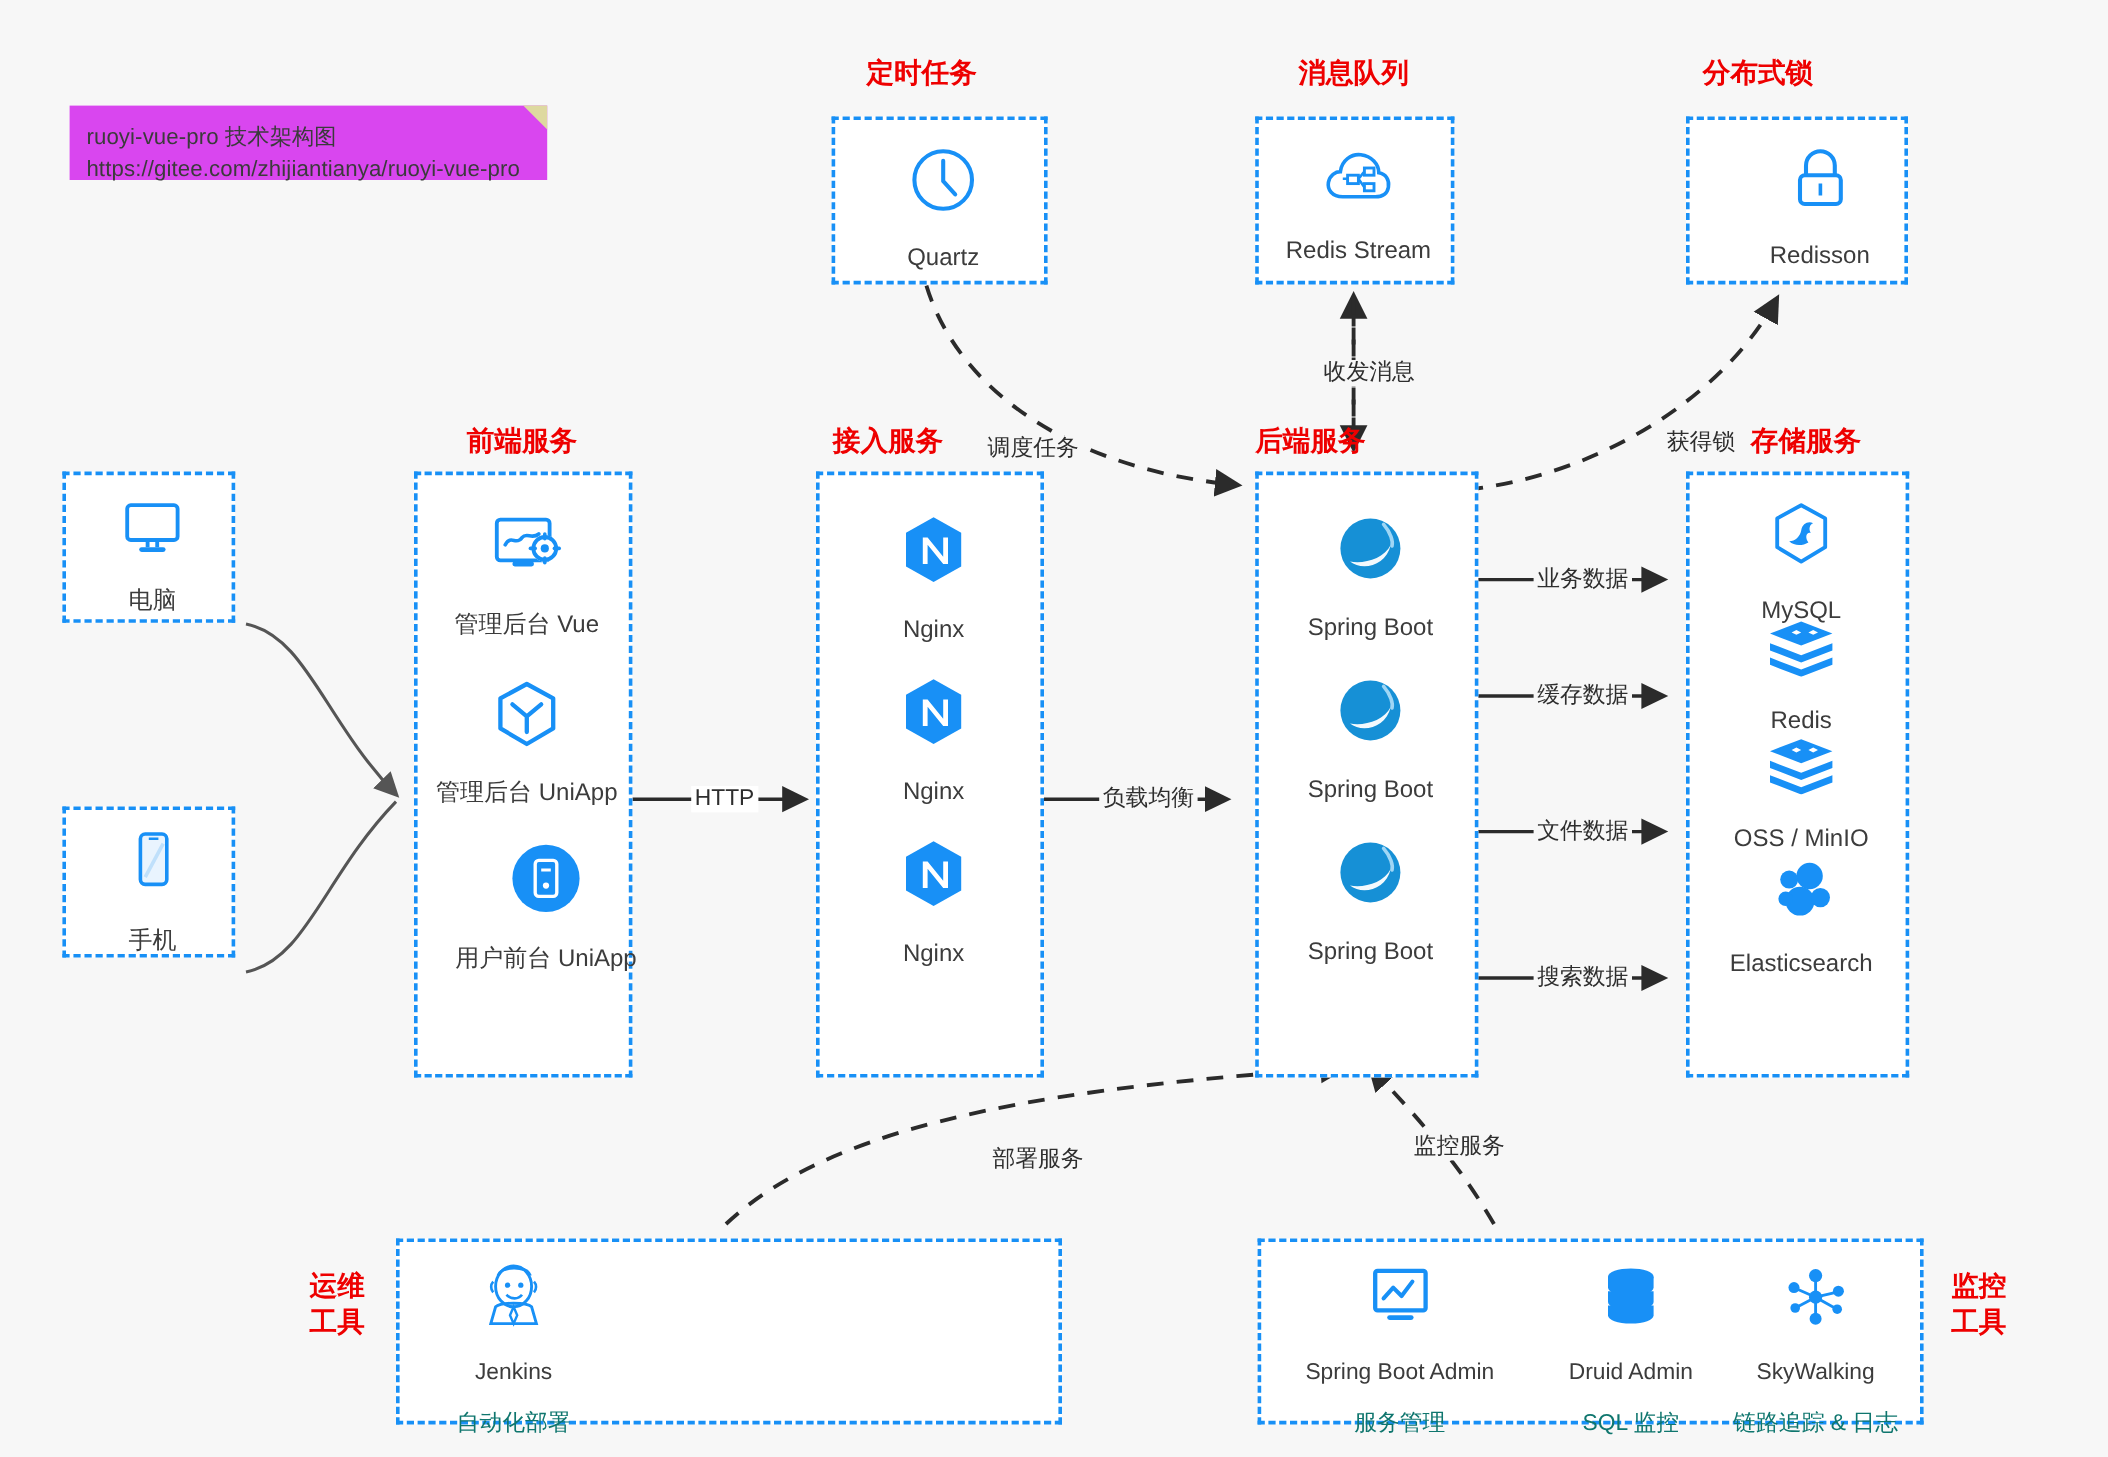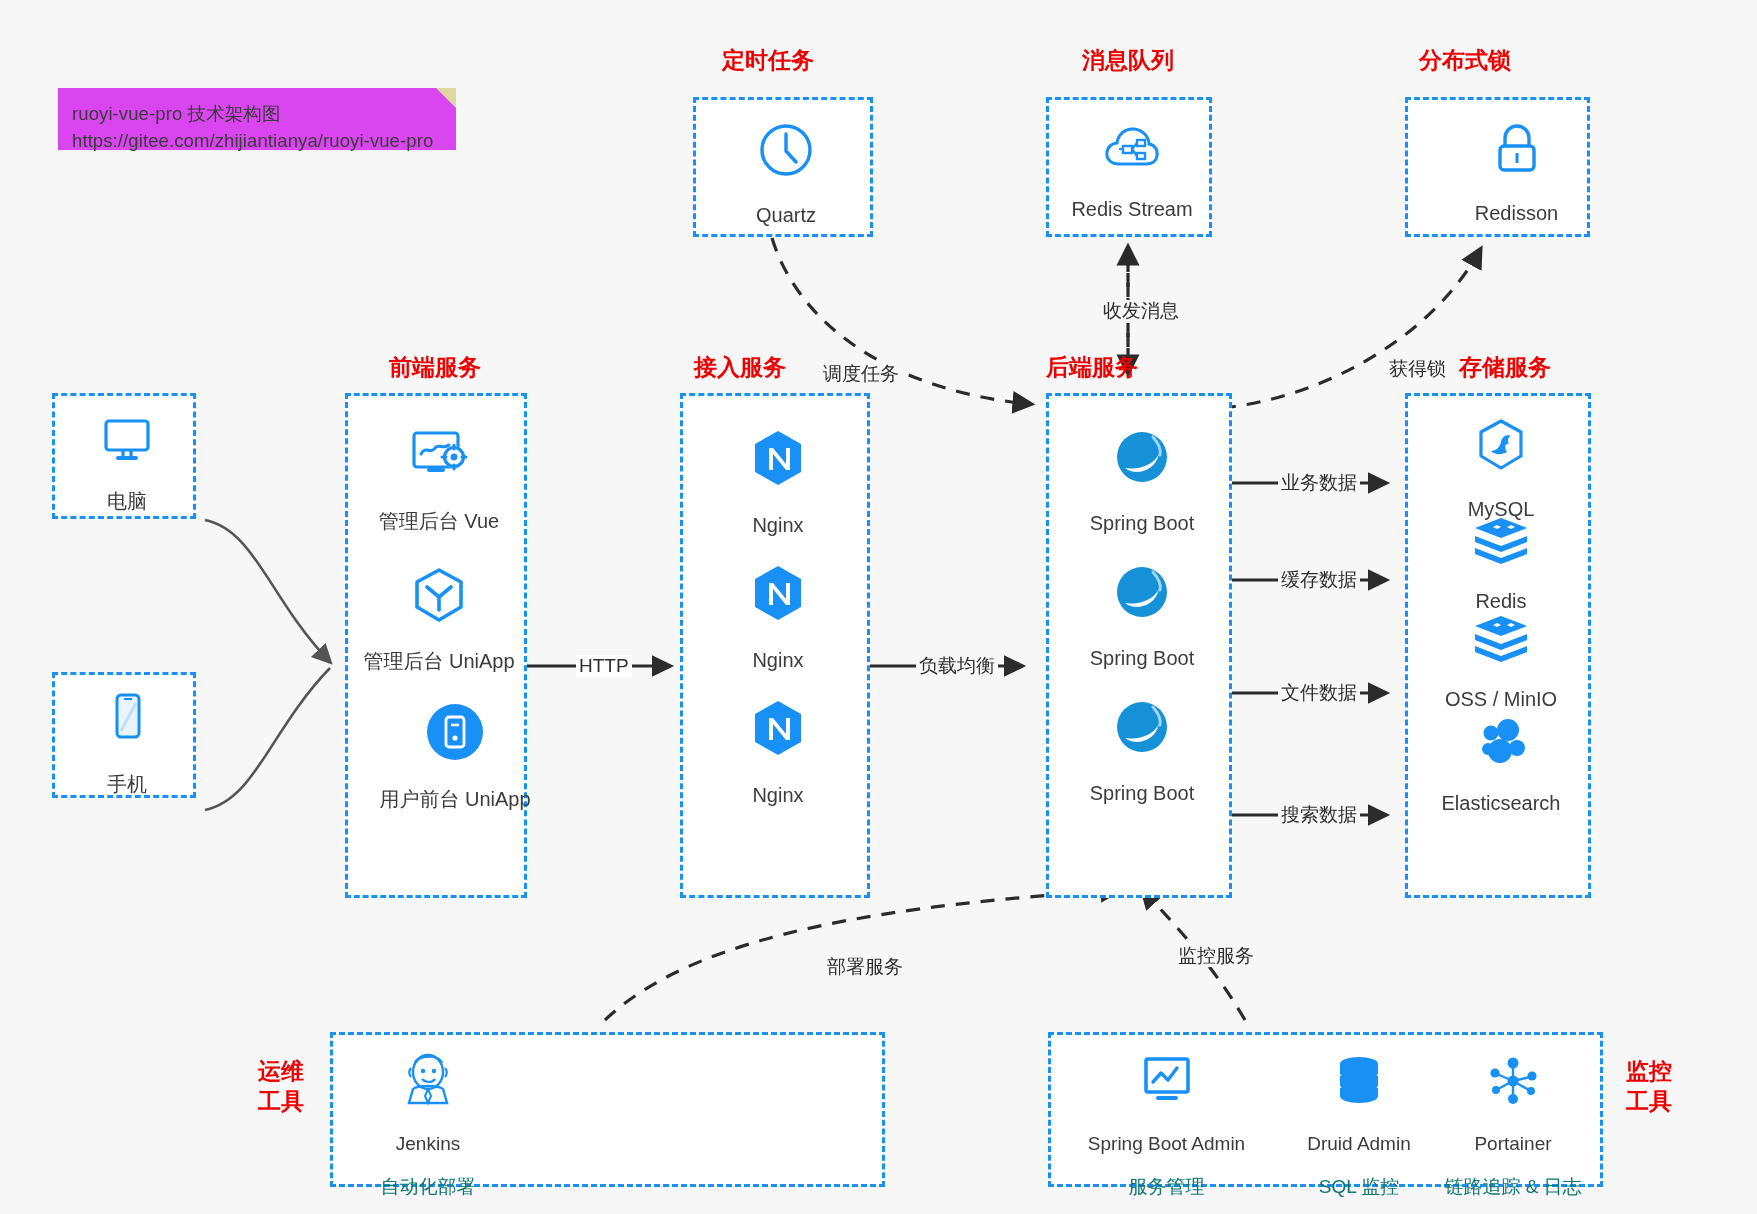--- a/index.html
+++ b/index.html
@@ -404,21 +404,21 @@
           </g>
           <circle cx="28" cy="26" r="5.5" fill="#1890f6"></circle>
           <circle cx="28" cy="8" r="5.5" fill="#1890f6"></circle>
           <circle cx="28" cy="44" r="5" fill="#1890f6"></circle>
           <circle cx="10" cy="18" r="4.6" fill="#1890f6"></circle>
           <circle cx="47" cy="21" r="4.6" fill="#1890f6"></circle>
           <circle cx="11" cy="35" r="4" fill="#1890f6"></circle>
           <circle cx="46" cy="36" r="4" fill="#1890f6"></circle>
         </svg>
       </span>
-      <span class="lbl">Portainer</span>
+      <span class="lbl">SkyWalking</span>
       <span class="lbl2">链路追踪 &amp; 日志</span>
     </div>
   </div>
   <div class="grp-title side" style="left:1613px;top:1056px;width:72px;text-align:center;">
     <div>监控</div>
     <div>工具</div>
   </div>
 
   <div class="elabel white" style="left:576px;top:655px;">HTTP</div>
   <div class="elabel" style="left:916px;top:655px;">负载均衡</div>

